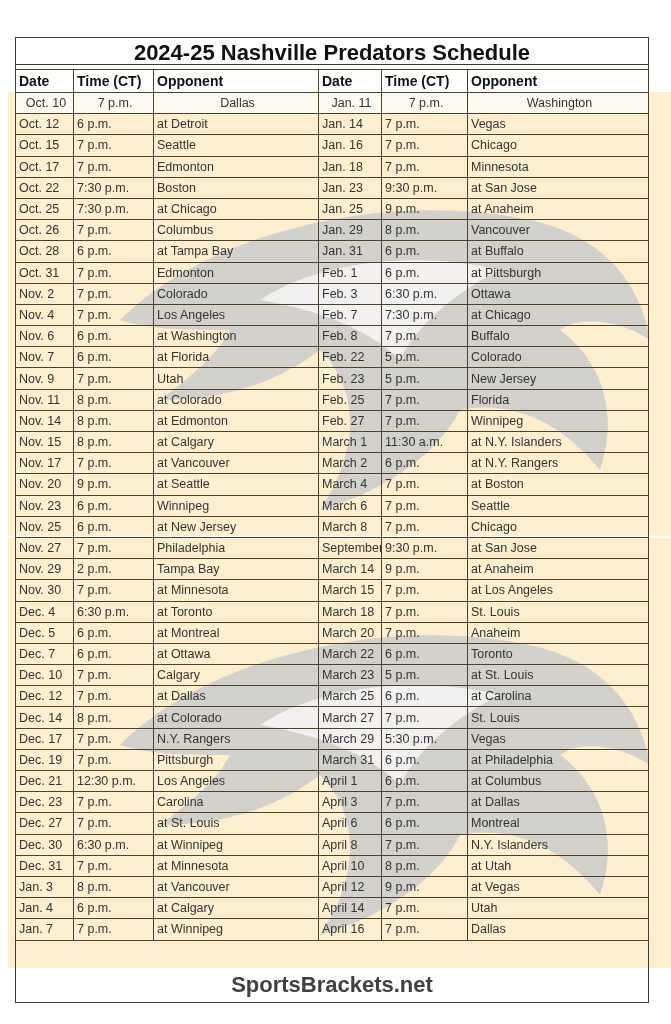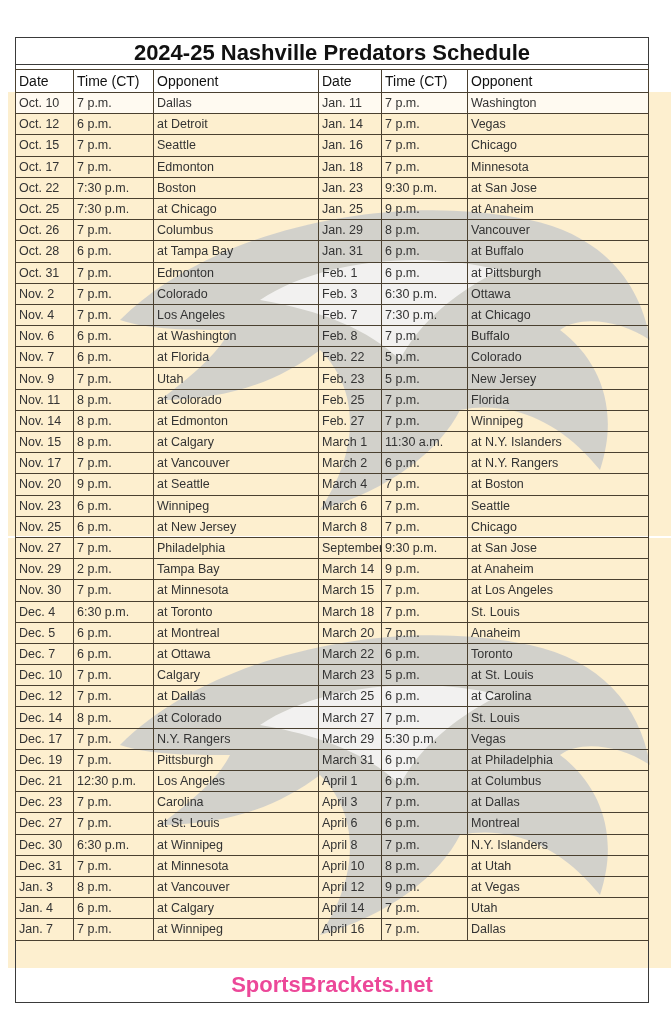--- a/index.html
+++ b/index.html
@@ -5,23 +5,23 @@
   html, body { margin:0; padding:0; background:#ffffff; }
   body { width:671px; height:1024px; position:relative; overflow:hidden; font-family:"Liberation Sans", sans-serif; }
   .bg-band { position:absolute; left:8px; top:92px; width:663px; height:876px; background:#fdefcf; }
   .bg-band-white { position:absolute; left:8px; top:536px; width:663px; height:2px; background:#ffffff; }
   .logo { position:absolute; left:60px; top:150px; width:600px; height:380px; pointer-events:none; }
   .logo2 { position:absolute; left:60px; top:575px; width:600px; height:380px; pointer-events:none; }
   .sheet { position:absolute; left:15px; top:37px; width:634px; height:966px; border:1.5px solid #3a3a3a; box-sizing:border-box; }
   .title { position:absolute; left:15px; top:37px; width:634px; height:28px; text-align:center; font-weight:bold; font-size:22px; line-height:32px; color:#111; border-bottom:1.5px solid #3a3a3a; box-sizing:border-box; }
   table { position:absolute; left:15px; top:69px; width:634px; border-collapse:collapse; table-layout:fixed; }
   th, td { border:1px solid #4a4030; font-size:12.5px; height:20.2px; padding:0 0 0 3px; text-align:left; white-space:nowrap; overflow:hidden; color:#333; }
-  th { font-weight:normal; font-size:14px; color:#111; height:22px; background:#fff; }
-  tbody tr:first-child td { background:rgba(255,255,255,0.7); }
-  .footer { position:absolute; left:15px; top:968px; width:634px; height:35px; text-align:center; font-weight:bold; font-size:22px; line-height:34px; color:#ec4899; }
+  th { font-weight:bold; font-size:14px; color:#111; height:22px; background:#fff; }
+  tbody tr:first-child td { background:rgba(255,255,255,0.7);text-align:center; }
+  .footer { position:absolute; left:15px; top:968px; width:634px; height:35px; text-align:center; font-weight:bold; font-size:22px; line-height:34px; color:#404040; }
   .col-date { width:58px; }
   .col-time { width:80px; }
   .col-opp { width:165px; }
   .col-date2 { width:63px; }
   .col-time2 { width:86px; }
 </style>
 </head>
 <body>
 
 <div class="bg-band"></div>

